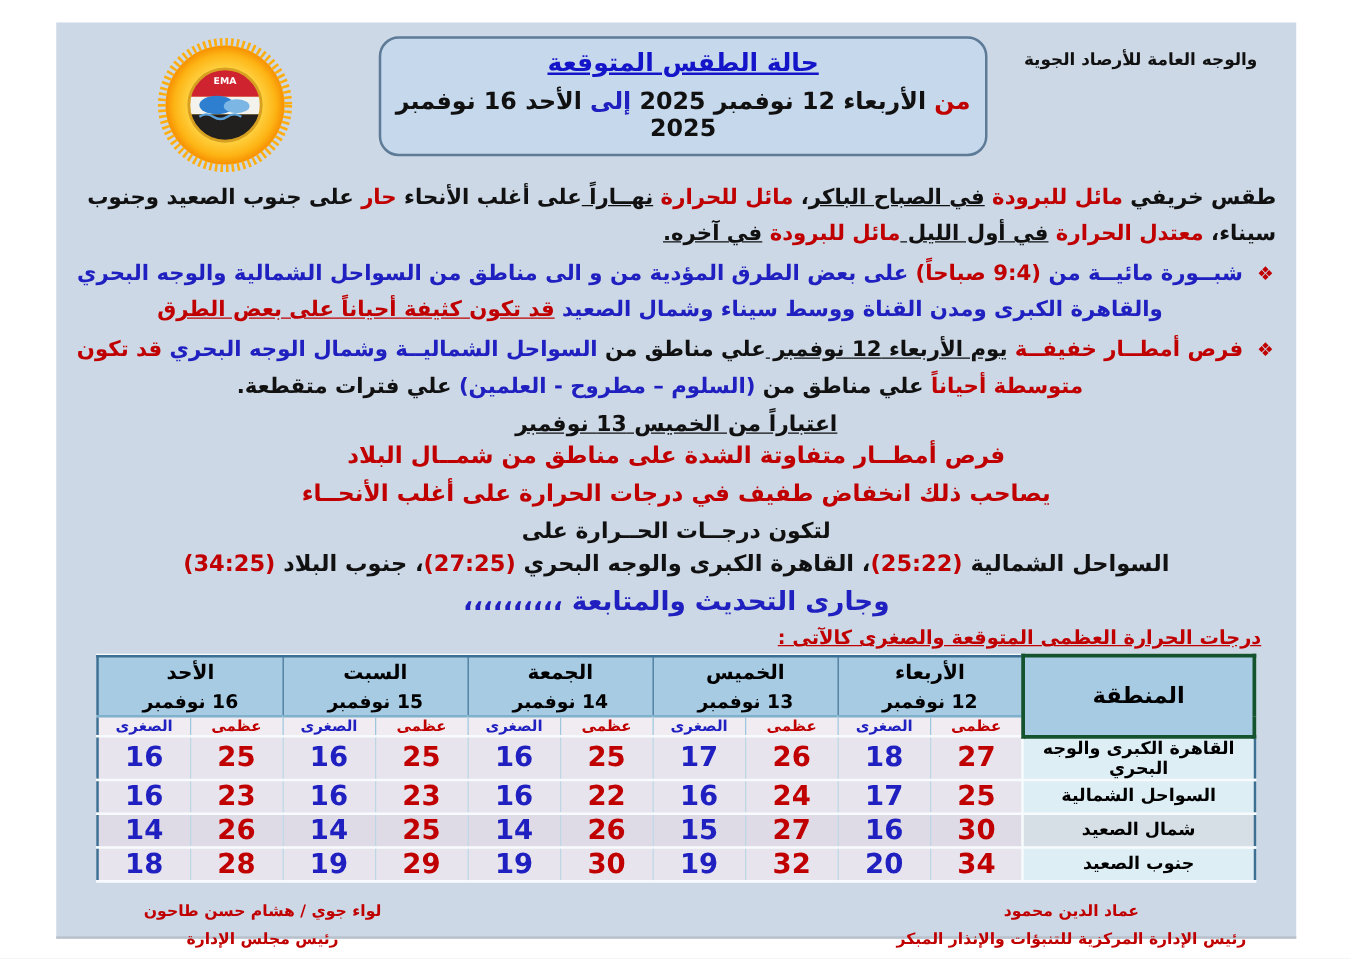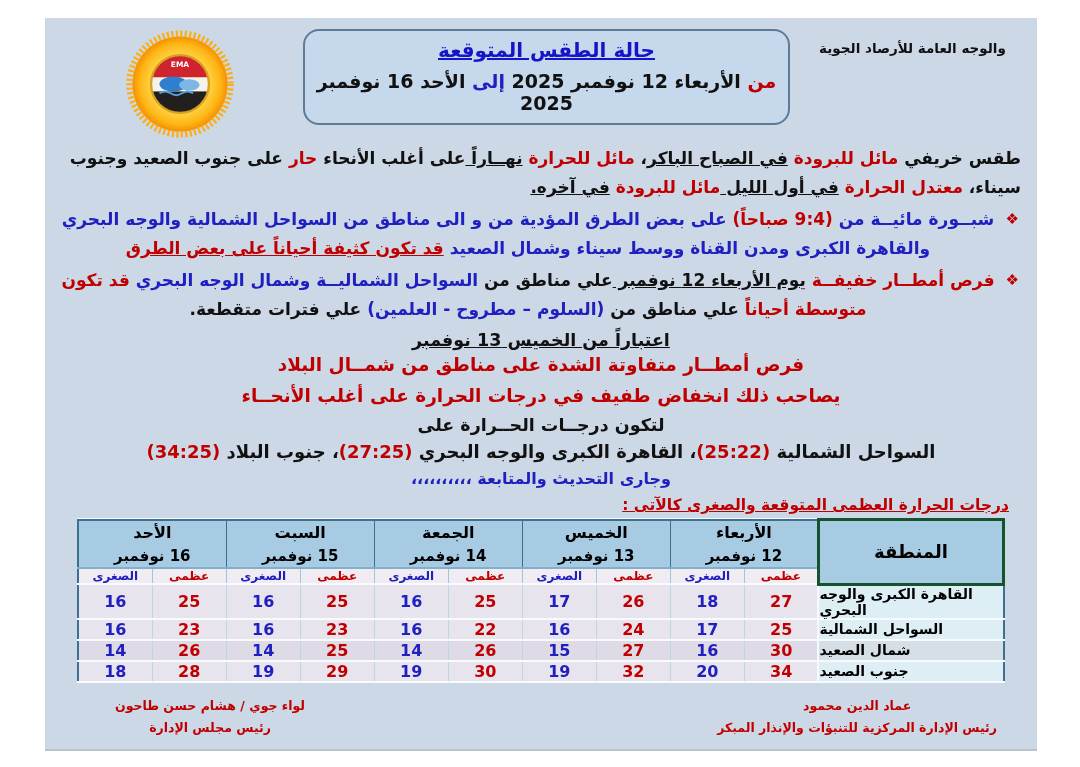--- a/index.html
+++ b/index.html
@@ -28,21 +28,21 @@
   .seg-b{color:#2020c0;}
   .seg-u{text-decoration:underline;}
   .para{font-weight:bold;font-size:17px;line-height:1.72;text-align:right;margin:2px 6px;}
   .bullet{position:relative;padding-right:26px;margin:3px 6px 3px 6px;font-weight:bold;font-size:17px;line-height:1.7;text-align:center;}
   .bullet .mark{position:absolute;right:2px;top:2px;color:#c00000;font-size:15px;}
   .cline{font-weight:bold;text-align:center;}
   .cline.l1{font-size:17.5px;margin-top:6px;}
   .cline.l2,.cline.l3{font-size:18.5px;color:#c00000;line-height:1.65;}
   .cline.l4{font-size:17.5px;color:#111;margin-top:4px;}
   .cline.l5{font-size:18px;color:#111;margin-top:6px;}
-  .cline.l6{font-size:16px;color:#2020c0;margin-top:7px;}
+  .cline.l6{font-size:21px;color:#2020c0;margin-top:7px;}
   .tbl-heading{
     text-align:right;margin:8px 18px 4px 0;font-weight:bold;font-size:15.5px;
     color:#c00000;text-decoration:underline;
   }
   
   table.temps{
     width:calc(100% - 44px);margin:2px auto 0;border-collapse:collapse;
     border:2px solid #3c6f92;background:#f7fbfd;table-layout:fixed;
   }
   table.temps td,table.temps th{box-sizing:border-box;padding:0;}
@@ -55,27 +55,27 @@
     font-size:16px;line-height:1.5;padding:4px 0 3px;
   }
   th.day .date{font-size:15px;}
   th.sub{
     background:#f1ecf2;font-weight:bold;font-size:12px;padding:3px 0;
     border:1px solid #9ec7dd;border-top:2px solid #7fb0cc;
   }
   th.sub.mx{color:#c00000;}
   th.sub.mn{color:#2020c0;}
   td.val{
-    text-align:center;font-weight:bold;font-size:16px;padding:4px 0;
+    text-align:center;font-weight:bold;font-size:22px;padding:4px 0;
     background:#e7e4ee;border:2px solid #f7fbfd;border-left:1px solid #bcd6e4;border-right:1px solid #bcd6e4;
   }
   td.val.mx{color:#c00000;}
   td.val.mn{color:#2020c0;}
   td.regname{
-    text-align:left;font-weight:bold;font-size:14px;color:#000;
+    text-align:center;font-weight:bold;font-size:14px;color:#000;
     background:#ddeef5;border:2px solid #f7fbfd;border-right:1px solid #3c6f92;
   }
   tr.shade td.val{background:#dedbe7;}
   tr.shade td.regname{background:#d6dfe6;}
   
   .ftr{display:flex;justify-content:space-between;margin:12px 30px 0 60px;}
   .sig{text-align:center;color:#c00000;font-weight:bold;font-size:12.5px;line-height:1.8;}
 </style>
 </head>
 <body>

